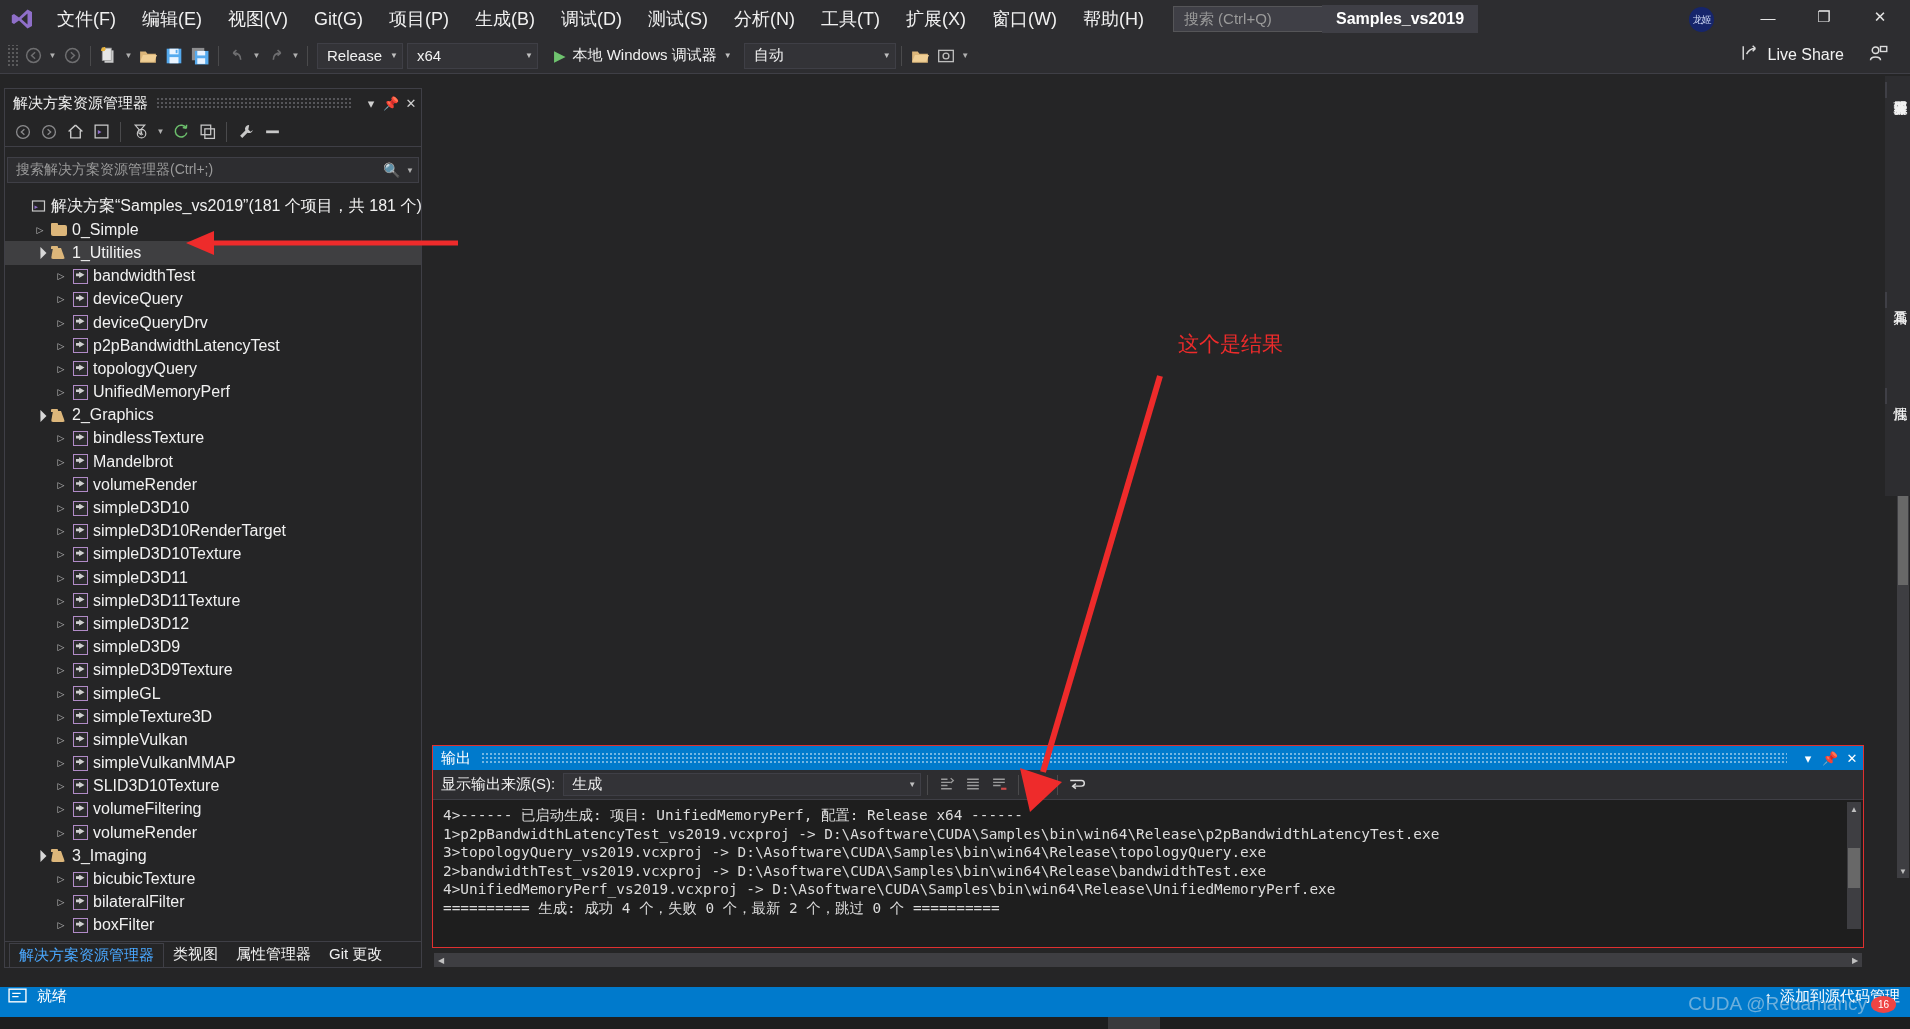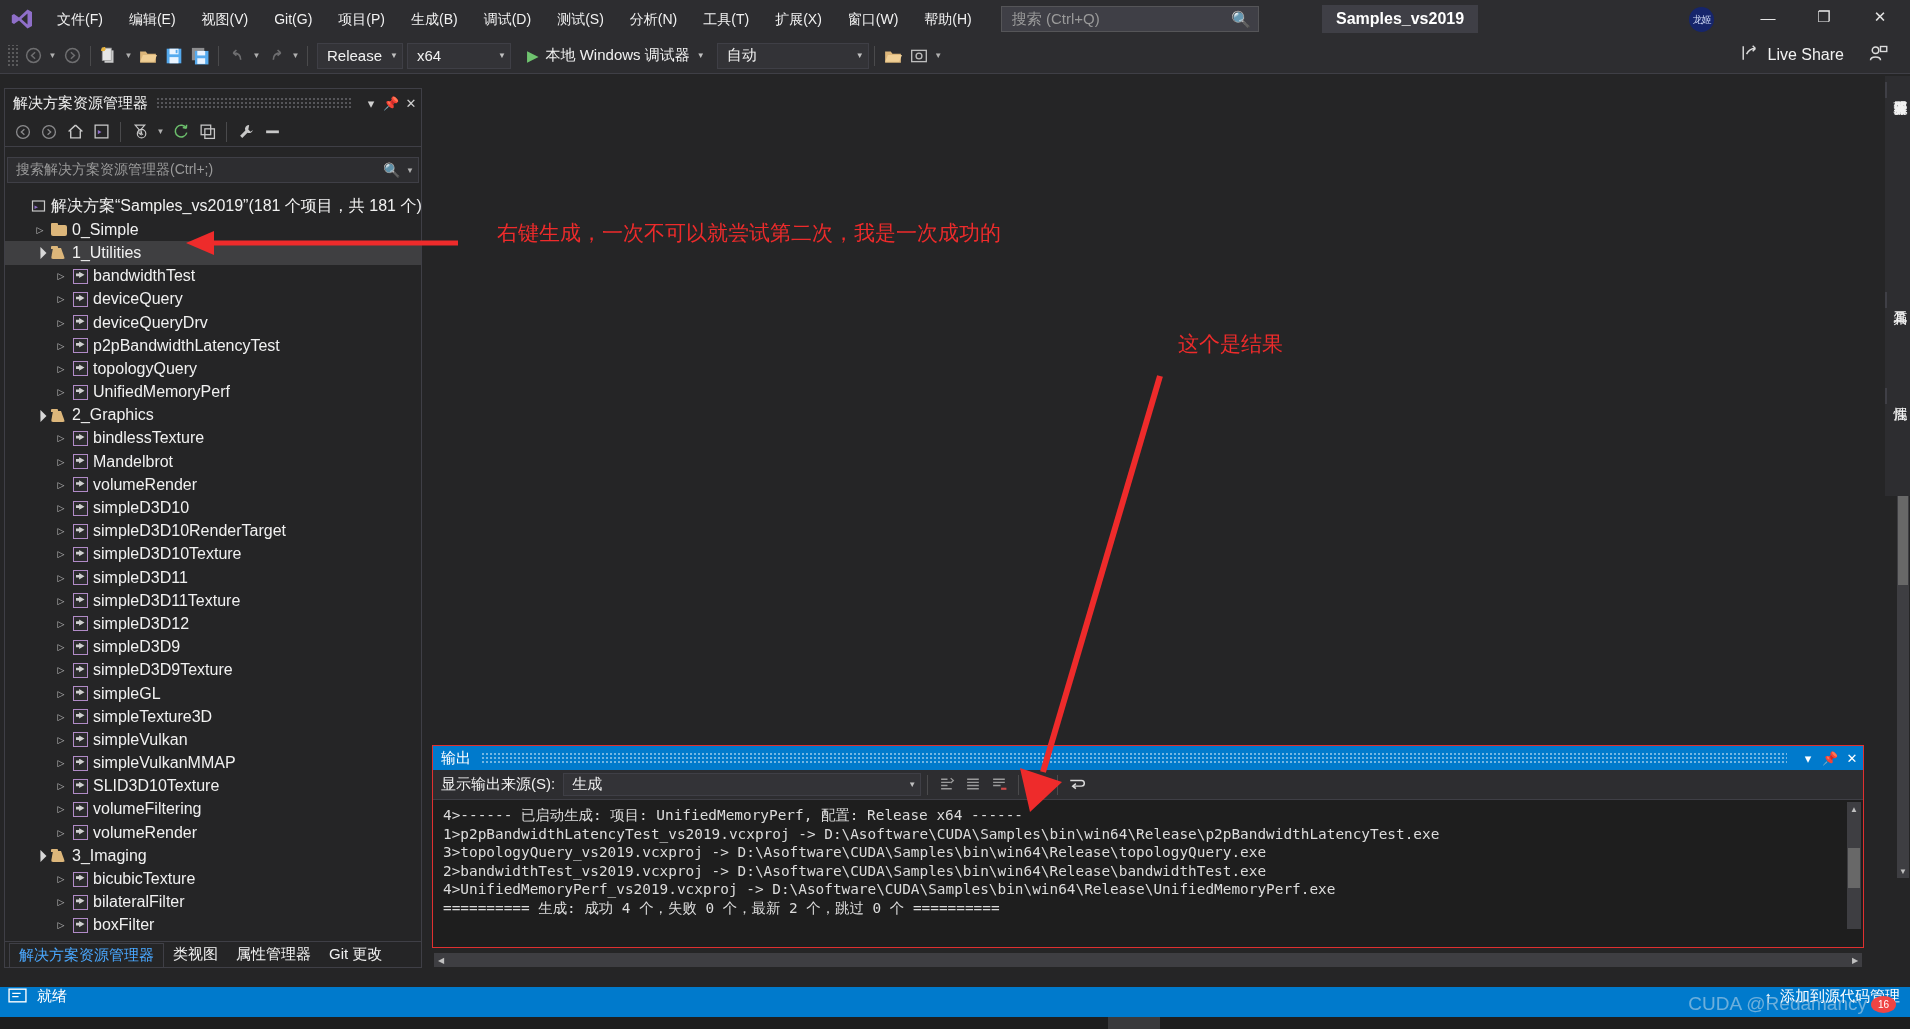--- a/index.html
+++ b/index.html
@@ -23,21 +23,21 @@
     background: #2d2d30;
     display: flex; align-items: center;
   }
   .vs-logo {
     width: 44px; height: 38px; display: flex; align-items: center; justify-content: center;
   }
   .vs-logo svg { display: block; }
   .menu-items { display: flex; align-items: center; height: 38px; }
   .menu-item {
     padding: 0 13px; height: 38px; line-height: 38px;
-    font-size: 14px; color: #f1f1f1; white-space: nowrap; cursor: default; text-align: center;
+    font-size: 18px; color: #f1f1f1; white-space: nowrap; cursor: default; text-align: center;
   }
   .search-box {
     margin-left: 16px;
     width: 258px; height: 26px;
     background: #3f3f46;
     border: 1px solid #555558;
     display: flex; align-items: center;
     padding: 0 6px 0 10px;
   }
   .search-box .ph { flex: 1; font-size: 15px; color: #9a9a9a; }
@@ -342,21 +342,21 @@
           <path d="M5 12 C5 7 8 5.5 12 5.5 M12 5.5 L9 2.8 M12 5.5 L9 8.2" fill="none" stroke="#6e6e70" stroke-width="1.5"></path>
         </svg>
     </div>
     <div class="tb-caret">▼</div>
     <div class="tb-sep"></div>
 
     <div class="combo" style="width:86px;">
       <span class="cv">Release</span>
       <span class="cc">▼</span>
     </div>
-    <div class="combo" style="width:104px;">
+    <div class="combo" style="width:131px;">
       <span class="cv">x64</span>
       <span class="cc">▼</span>
     </div>
     <div class="run-btn">
       <span class="tri">▶</span>
       <span>本地 Windows 调试器</span>
       <span class="cc" style="font-size:8px;color:#c0c0c0;padding-left:7px;">▼</span>
     </div>
     <div class="combo" style="width:152px;margin-left:8px;">
       <span class="cv">自动</span>
@@ -800,21 +800,20 @@
     <g>
       <line x1="458" y1="243" x2="206" y2="243" stroke="#ee2b2b" stroke-width="5"></line>
       <polygon points="186,243 214,231 214,255" fill="#ee2b2b"></polygon>
     </g>
     <g>
       <line x1="1160" y1="376" x2="1043" y2="772" stroke="#ee2b2b" stroke-width="6"></line>
       <polygon points="1030,812 1020,768 1062,782" fill="#ee2b2b"></polygon>
     </g>
   </svg>
 
-  <div class="anno" id="anno0" style="left: 497px; top: 219px;">右键生成，一次不可以就尝试第二次，我是一次成功的</div>
   <div class="anno" id="anno1" style="left: 1178px; top: 330px;">这个是结果</div>
 
   <div class="statusbar">
     <span class="sb-icon">
       <svg width="19" height="17" viewBox="0 0 18 16">
           <rect x="1" y="2" width="16" height="12" fill="none" stroke="#ffffff" stroke-width="1.3"></rect>
           <path d="M4 6 h8 M4 9 h6" stroke="#ffffff" stroke-width="1.2"></path>
         </svg>
     </span>
     <span>就绪</span>

